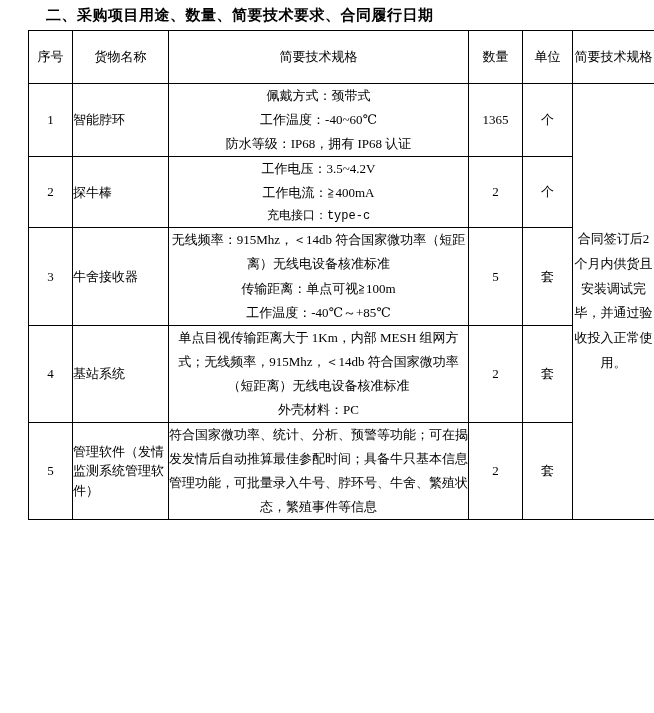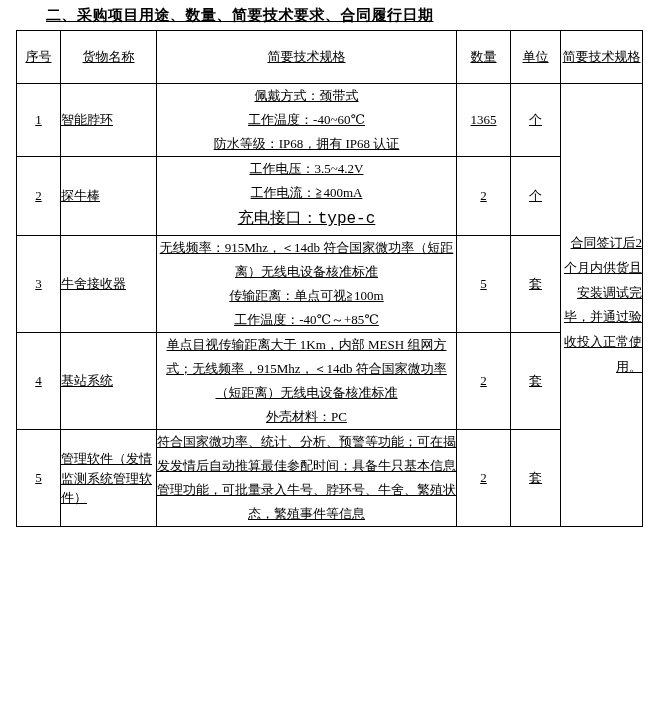--- a/index.html
+++ b/index.html
@@ -12,33 +12,32 @@
     height: 713px;
     font-family: "Liberation Serif", "DejaVu Serif", serif;
     color: #000;
     overflow: hidden;
   }
   .page {
     width: 654px;
     height: 688px;
     position: relative;
     box-sizing: border-box;
-    text-decoration: underline;
   }
   .section-title {
     font-size: 15px;
     font-weight: bold;
     padding: 6px 0 5px 46px;
     letter-spacing: 0.5px;
     white-space: nowrap;
   }
   table.spec {
     border-collapse: collapse;
     width: 626px;
-    margin-left: 16px;
+    margin-left: 28px;
     table-layout: fixed;
   }
   table.spec td, table.spec th {
     border: 1px solid #000;
     vertical-align: middle;
     font-size: 13px;
     font-weight: normal;
     padding: 0;
   }
   th.hd {
@@ -58,29 +57,29 @@
   td.c {
     text-align: center;
   }
   td.spec-cell {
     padding: 8px 8px 8px 10px;
     line-height: 1.85;
     text-align: center;
   }
   .mono {
     font-family: "Liberation Mono", "DejaVu Sans Mono", monospace;
-    font-size: 16px;
+    font-size: 12px;
   }
   td.namecell {
     text-align: left;
     line-height: 1.5;
     padding: 2px 4px;
   }
   td.datecell {
-    text-align: right;
+    text-align: center;
     line-height: 1.9;
     padding: 6px 6px 6px 8px;
     font-size: 13px;
   }
   .line { display: block; }
 </style>
 </head>
 <body>
 
 <div class="page">

